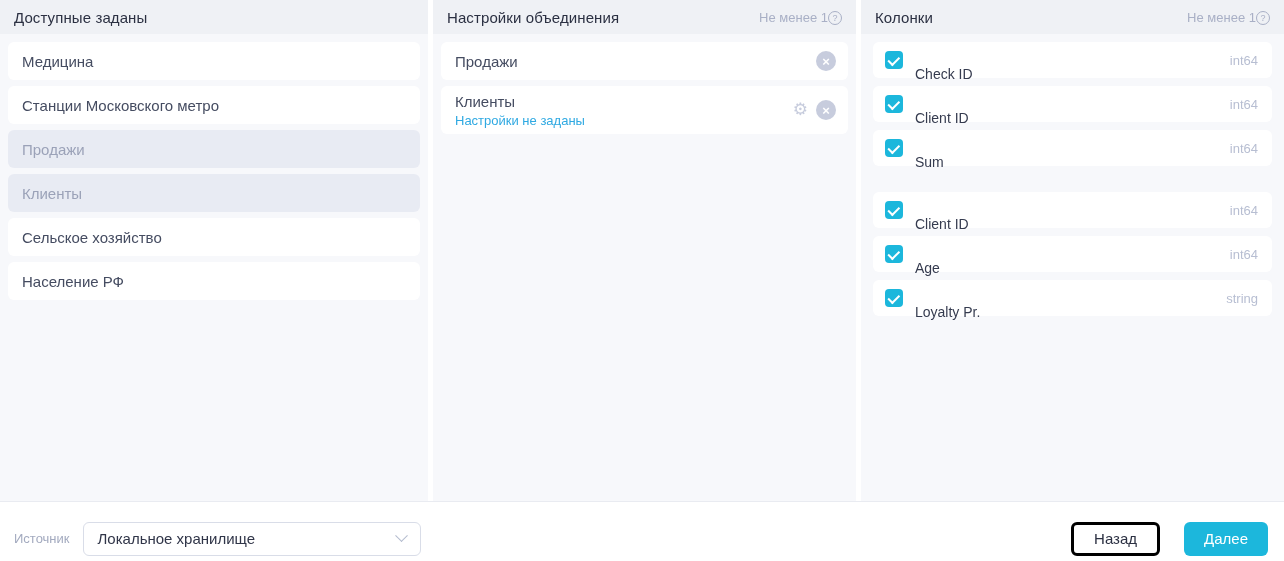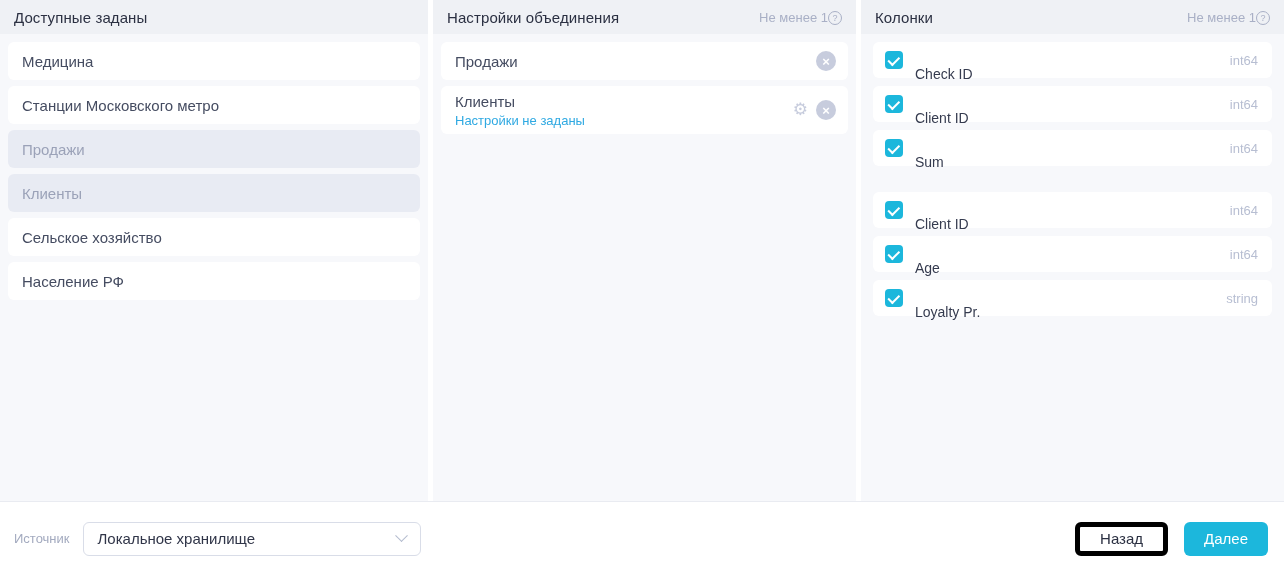--- a/index.html
+++ b/index.html
@@ -196,24 +196,24 @@
     height:34px;
     border-radius:6px;
     font-size:15px;
     font-family:inherit;
     display:flex;align-items:center;justify-content:center;
     cursor:pointer;
     border:none;
   }
   .btn-back{
     background:#ffffff;
-    border:5px solid #000000;
+    border:3px solid #000000;
     color:var(--text-dark);
     padding:0 20px;
-    margin-right:16px;
+    margin-right:24px;
   }
   .btn-next{
     background:var(--accent);
     color:#ffffff;
     padding:0 20px;
   }
 </style>
 </head>
 <body>
 

